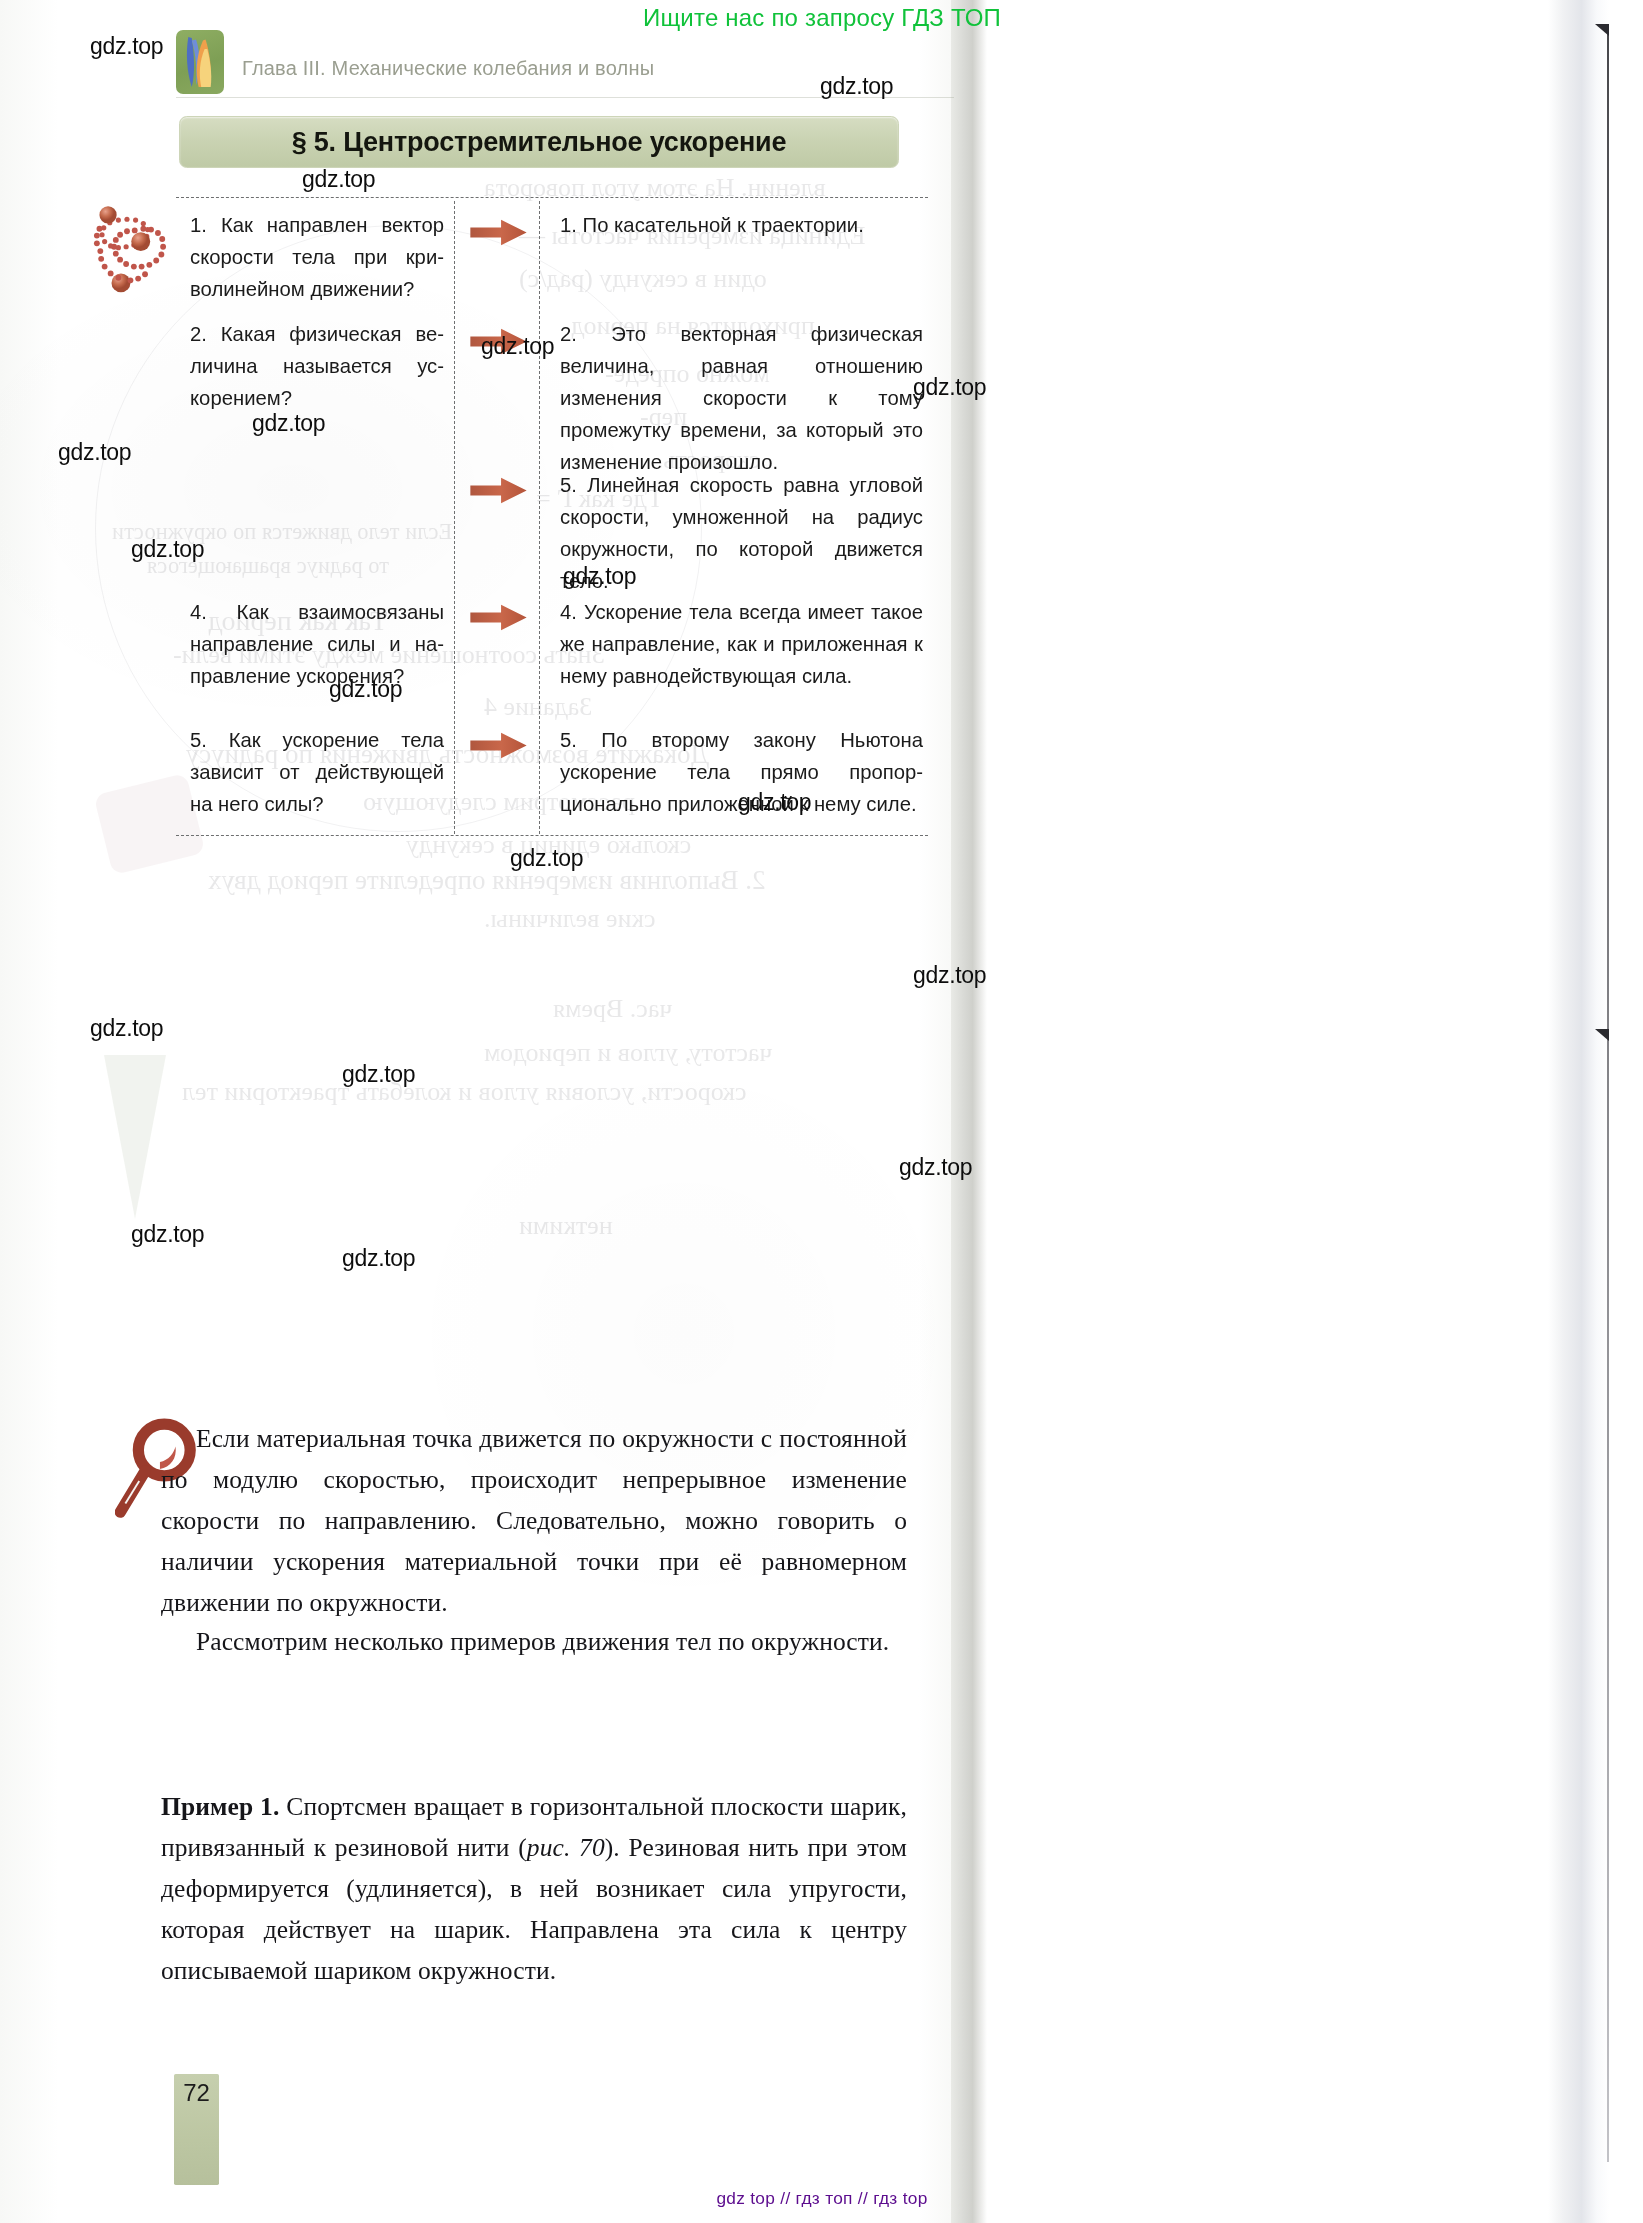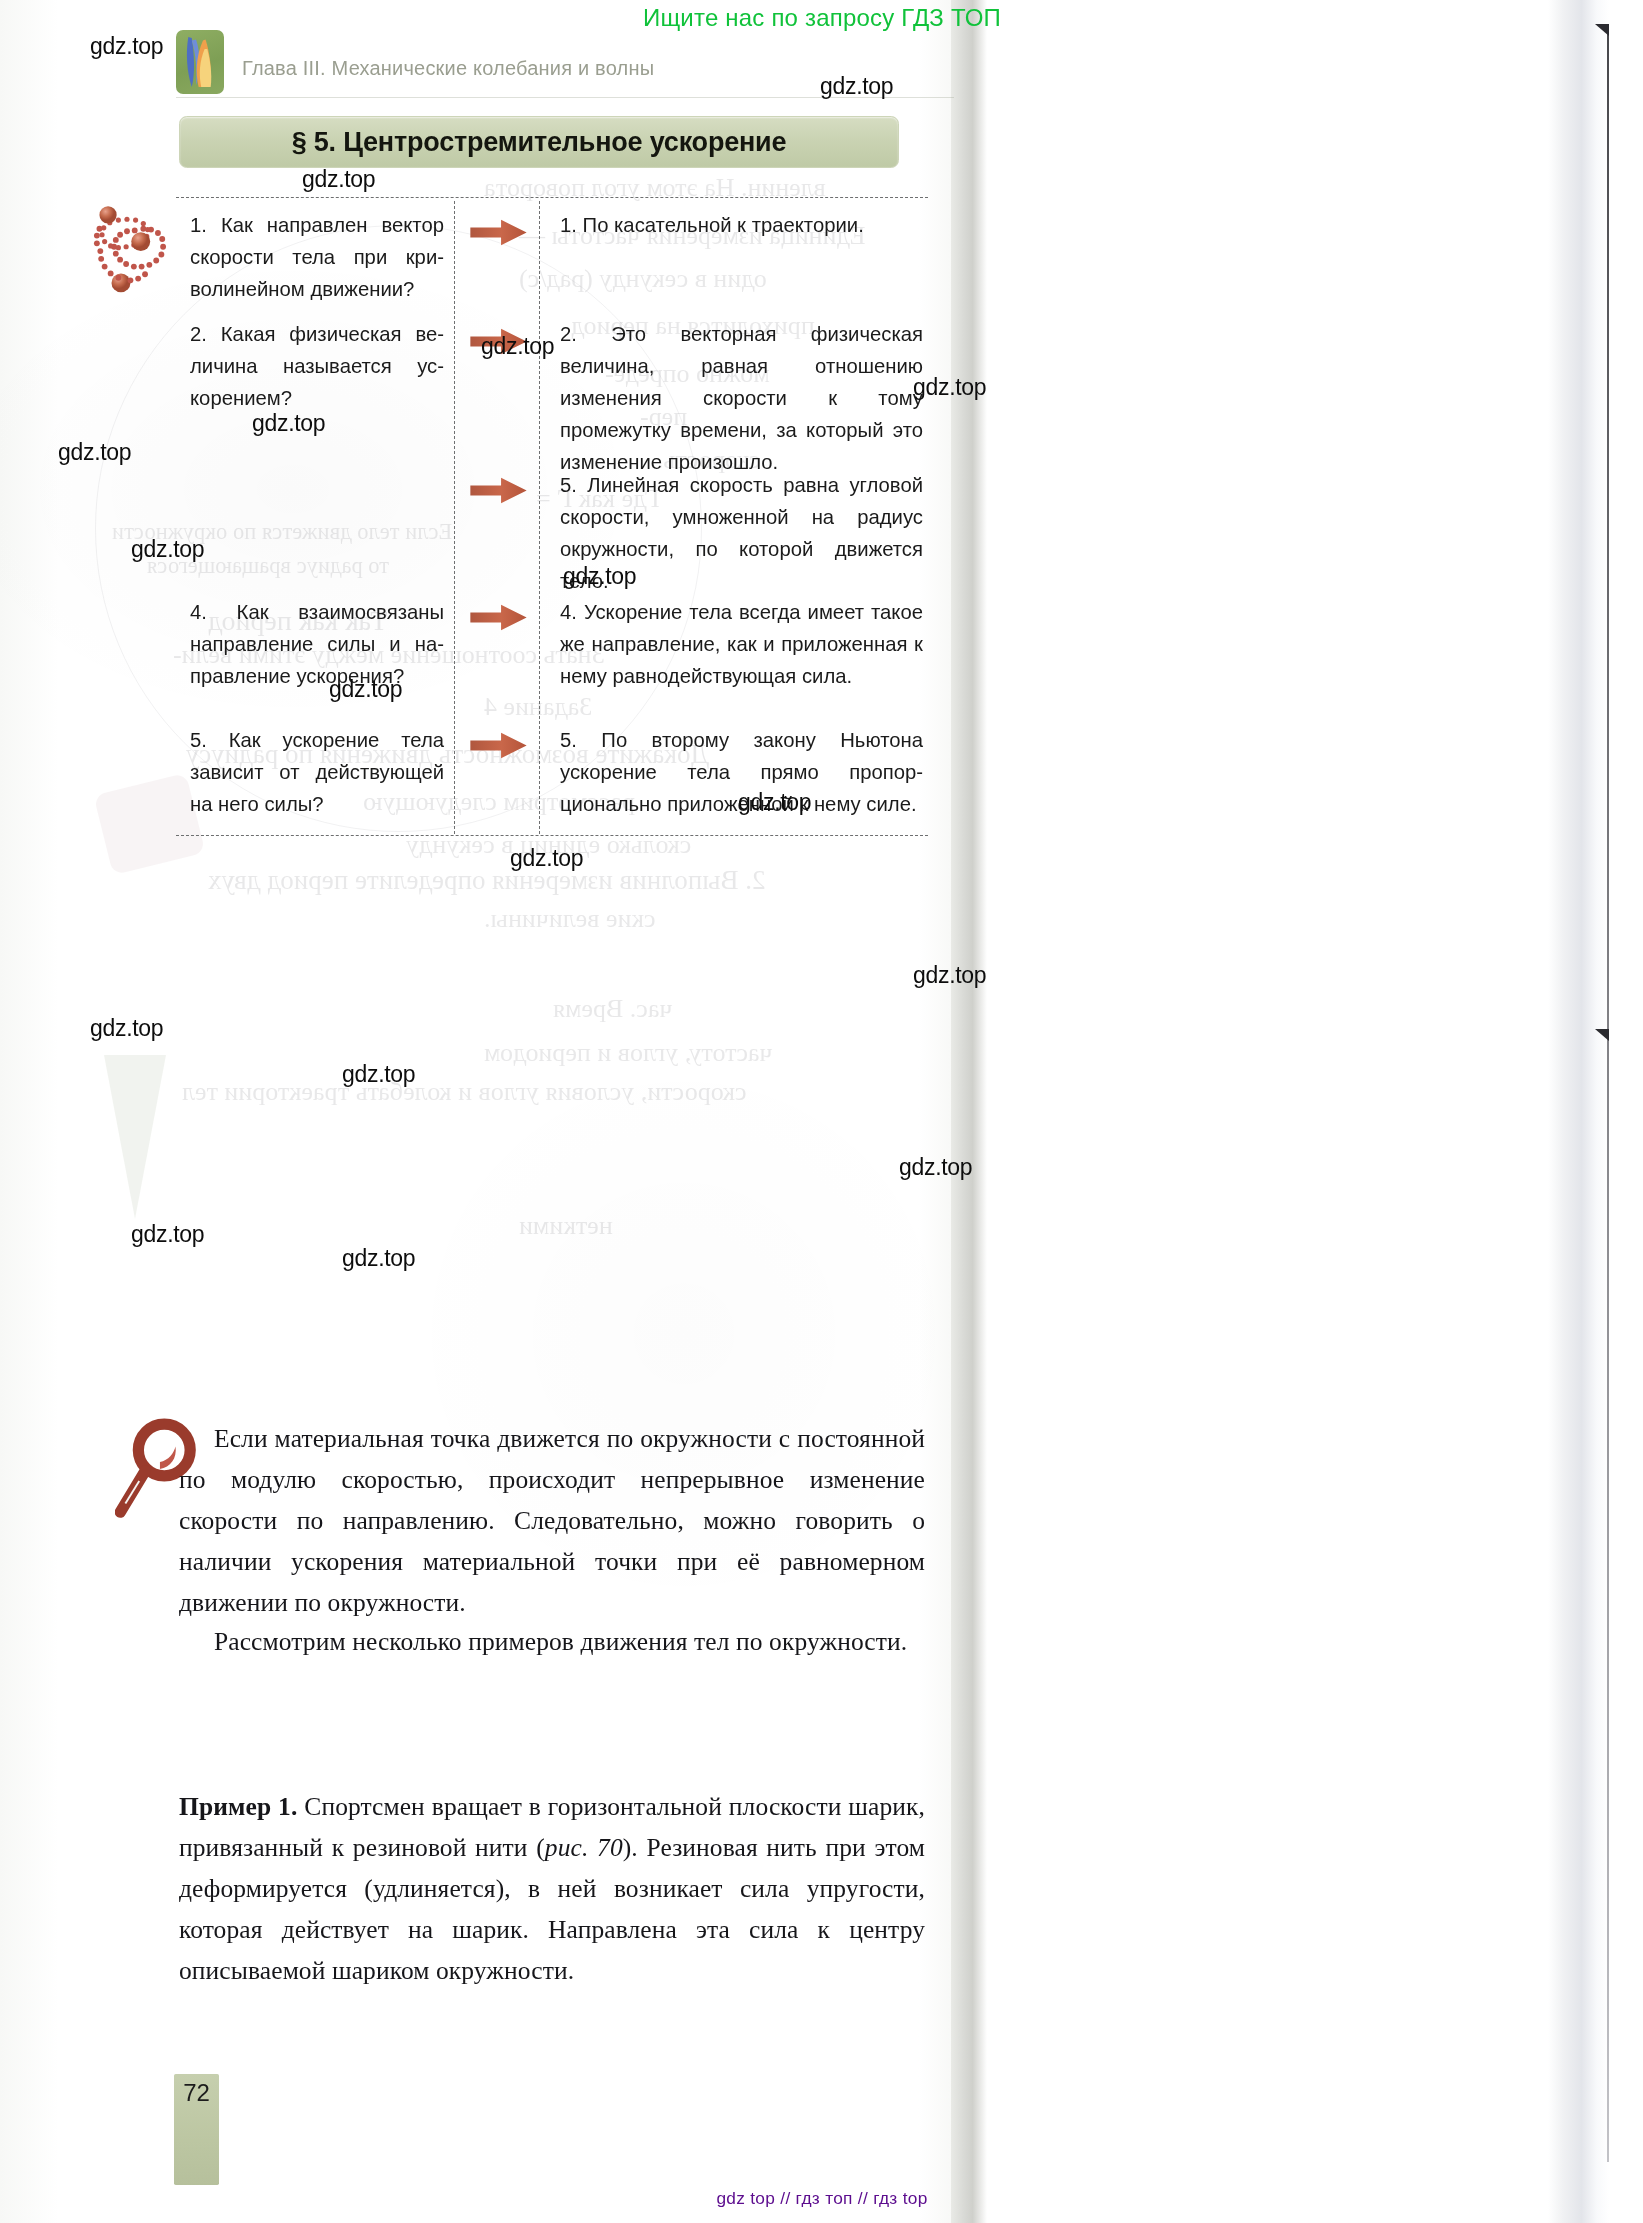--- a/index.html
+++ b/index.html
@@ -242,21 +242,21 @@
   
   .lens-icon {
     position: absolute;
     left: 115px;
     top: 1412px;
     width: 83px;
     height: 108px;
   }
   .prose {
     position: absolute;
-    left: 179px;
+    left: 161px;
     width: 746px;
     font-family: "Liberation Serif", serif;
     font-size: 25.5px;
     line-height: 41px;
     color: #16161a;
     text-align: justify;
     text-align-last: left;
     letter-spacing: 0.1px;
   }
   .prose b { font-weight: bold; }

